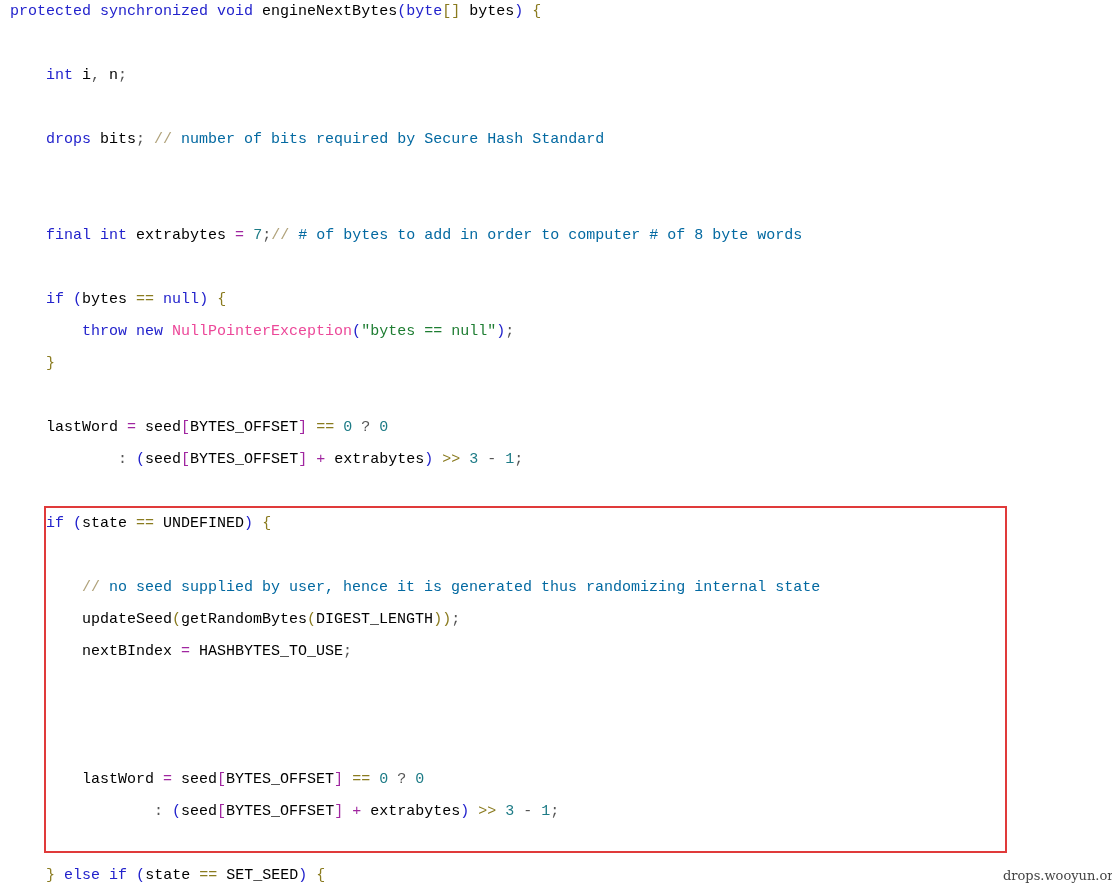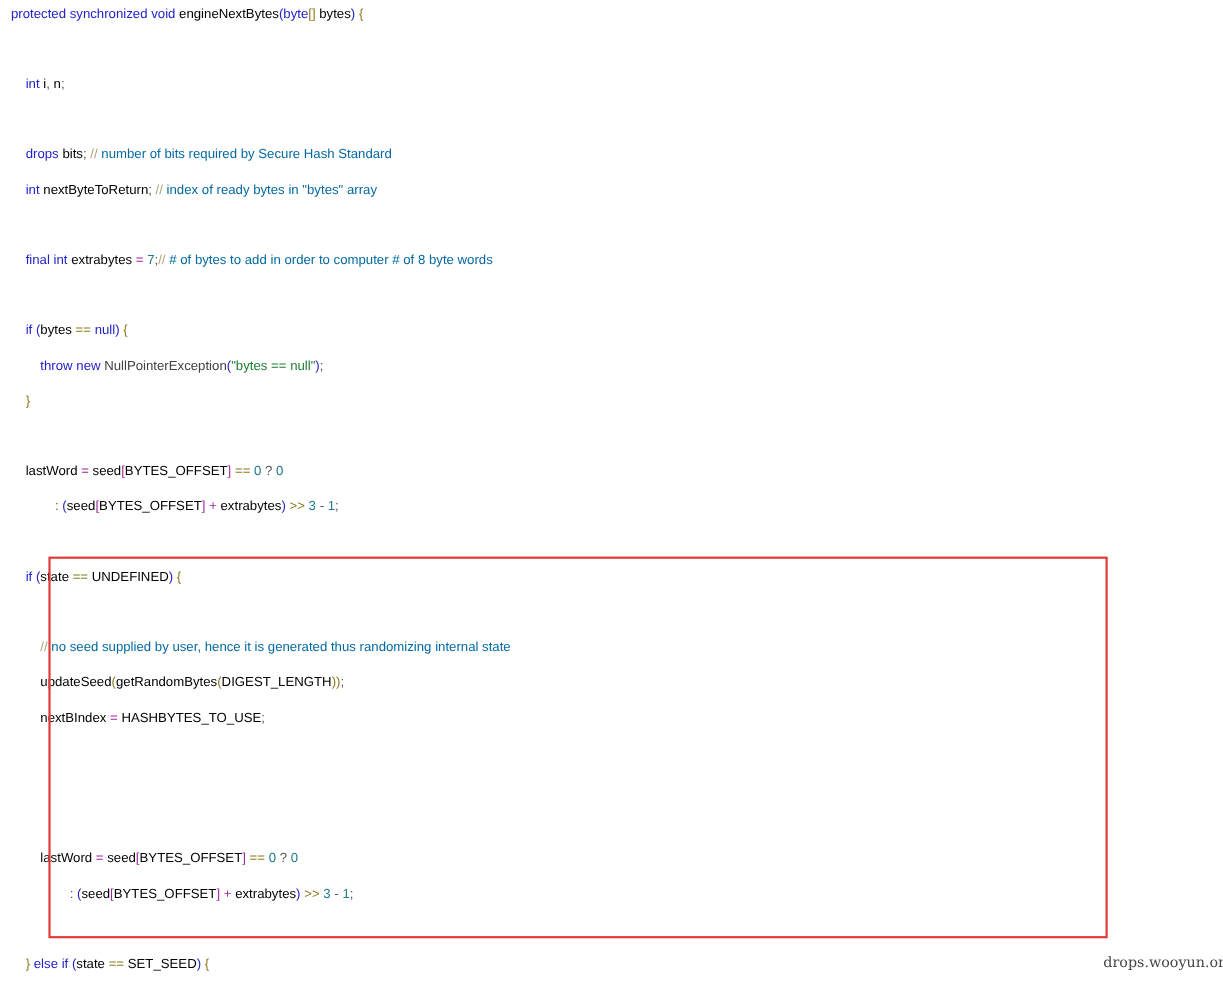--- a/index.html
+++ b/index.html
@@ -21,31 +21,31 @@
     left: 0;
     top: 0;
     width: 1112px;
     height: 895px;
   }
 
   .code-line {
     position: absolute;
     left: 0;
     white-space: pre;
-    font-family: Liberation Sans, sans-serif;
-    font-size: 12px;
+    font-family: Liberation Mono, monospace;
+    font-size: 15px;
     line-height: 20px;
     letter-spacing: 0px;
     color: #000000;
     text-align: right;
   }
 
   
   .kw   { color: #2222cc; }            
-  .cls  { color: #404040; margin-top: 32px; }            
+  .cls  { color: #ec4899; margin-top: 32px; }            
   .str  { color: #1e7d32; }            
   .cmt  { color: #0369a1; }            
   .cmt-slash { color: #b0a27a; }       
   .num  { color: #1d7b86; }            
   .op   { color: #8a7b1f; }            
   .opm  { color: #a026a0; }            
   .opb  { color: #2222cc; }            
   .pun  { color: #555555; }            
   .id   { color: #000000; }            
 
@@ -67,21 +67,20 @@
     white-space: pre;
   }
 </style>
 </head>
 <body>
 
 <div id="code-root">
     <div class="code-line" style="top: 2px; left: 10px;"><span class="kw">protected</span><span class="id"> </span><span class="kw">synchronized</span><span class="id"> </span><span class="kw">void</span><span class="id"> </span><span class="id">engineNextBytes</span><span class="opb">(</span><span class="kw">byte</span><span class="op">[]</span><span class="id"> bytes</span><span class="opb">)</span><span class="id"> </span><span class="op">{</span></div>
     <div class="code-line" style="top: 66px; left: 10px;"><span class="id">    </span><span class="kw">int</span><span class="id"> i</span><span class="pun">,</span><span class="id"> n</span><span class="pun">;</span></div>
     <div class="code-line" style="top: 130px; left: 10px;"><span class="id">    </span><span class="kw">drops</span><span class="id"> bits</span><span class="pun">;</span><span class="id"> </span><span class="cmt-slash">//</span><span class="cmt"> number of bits required by Secure Hash Standard</span></div>
-    <div class="code-line" style="top: 162px; left: 10px;"><span class="id">    </span><span class="kw">int</span><span class="id"> nextByteToReturn</span><span class="pun">;</span><span class="id"> </span><span class="cmt-slash">//</span><span class="cmt"> index of ready bytes in "bytes" array</span></div>
     <div class="code-line" style="top: 226px; left: 10px;"><span class="id">    </span><span class="kw">final</span><span class="id"> </span><span class="kw">int</span><span class="id"> extrabytes </span><span class="opm">=</span><span class="id"> </span><span class="num">7</span><span class="pun">;</span><span class="cmt-slash">//</span><span class="cmt"> # of bytes to add in order to computer # of 8 byte words</span></div>
     <div class="code-line" style="top: 290px; left: 10px;"><span class="id">    </span><span class="kw">if</span><span class="id"> </span><span class="opb">(</span><span class="id">bytes </span><span class="op">==</span><span class="id"> </span><span class="kw">null</span><span class="opb">)</span><span class="id"> </span><span class="op">{</span></div>
     <div class="code-line" style="top: 322px; left: 10px;"><span class="id">        </span><span class="kw">throw</span><span class="id"> </span><span class="kw">new</span><span class="id"> </span><span class="cls">NullPointerException</span><span class="opb">(</span><span class="str">"bytes == null"</span><span class="opb">)</span><span class="pun">;</span></div>
     <div class="code-line" style="top: 354px; left: 10px;"><span class="id">    </span><span class="op">}</span></div>
     <div class="code-line" style="top: 418px; left: 10px;"><span class="id">    lastWord </span><span class="opm">=</span><span class="id"> seed</span><span class="opm">[</span><span class="id">BYTES_OFFSET</span><span class="opm">]</span><span class="id"> </span><span class="op">==</span><span class="id"> </span><span class="num">0</span><span class="id"> </span><span class="pun">?</span><span class="id"> </span><span class="num">0</span></div>
     <div class="code-line" style="top: 450px; left: 10px;"><span class="id">            </span><span class="pun">:</span><span class="id"> </span><span class="opb">(</span><span class="id">seed</span><span class="opm">[</span><span class="id">BYTES_OFFSET</span><span class="opm">]</span><span class="id"> </span><span class="opm">+</span><span class="id"> extrabytes</span><span class="opb">)</span><span class="id"> </span><span class="op">&gt;&gt;</span><span class="id"> </span><span class="num">3</span><span class="id"> </span><span class="pun">-</span><span class="id"> </span><span class="num">1</span><span class="pun">;</span></div>
     <div class="code-line" style="top: 514px; left: 10px;"><span class="id">    </span><span class="kw">if</span><span class="id"> </span><span class="opb">(</span><span class="id">state </span><span class="op">==</span><span class="id"> UNDEFINED</span><span class="opb">)</span><span class="id"> </span><span class="op">{</span></div>
     <div class="code-line" style="top: 610px; left: 10px;"><span class="id">        updateSeed</span><span class="op">(</span><span class="id">getRandomBytes</span><span class="op">(</span><span class="id">DIGEST_LENGTH</span><span class="op">))</span><span class="pun">;</span></div>
     <div class="code-line" style="top: 578px; left: 10px;"><span class="id">        </span><span class="cmt-slash">//</span><span class="cmt"> no seed supplied by user, hence it is generated thus randomizing internal state</span></div>
     <div class="code-line" style="top: 642px; left: 10px;"><span class="id">        nextBIndex </span><span class="opm">=</span><span class="id"> HASHBYTES_TO_USE</span><span class="pun">;</span></div>

